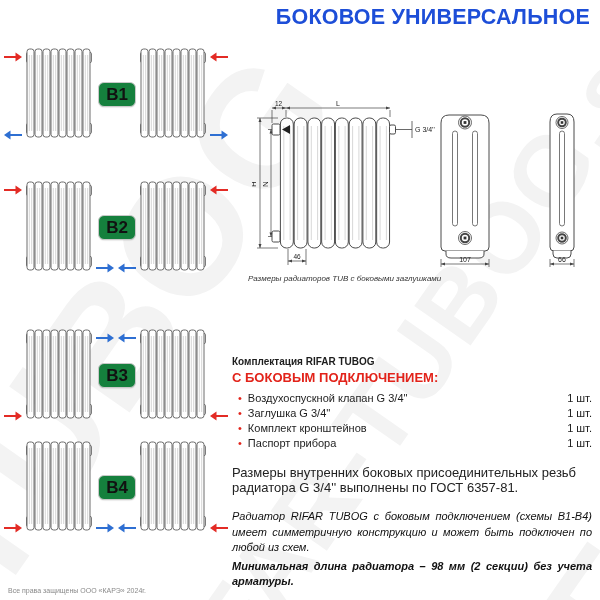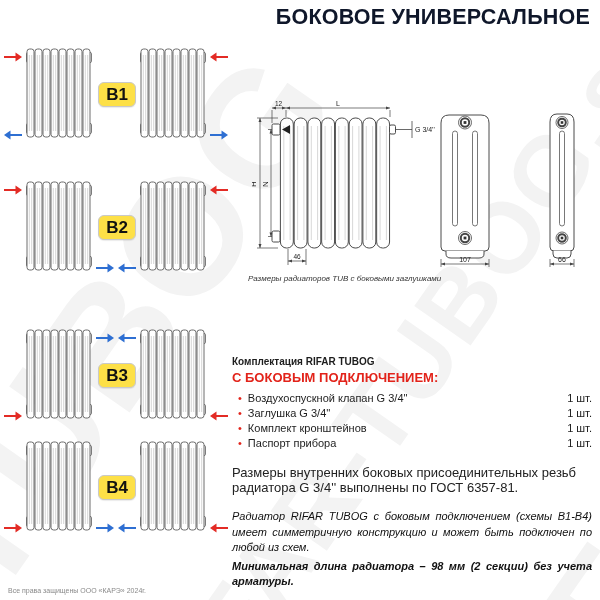--- a/index.html
+++ b/index.html
@@ -10,30 +10,30 @@
   .wm{position:absolute;font-weight:700;color:rgba(15,15,15,0.05);white-space:nowrap;
       pointer-events:none;z-index:0;letter-spacing:3px;transform-origin:0 0;transform:rotate(-55deg);}
   .wm1{font-size:165px;left:-130px;top:520px;}
   .wm2{font-size:100px;left:110px;top:700px;}
   .wm3{font-size:150px;left:420px;top:720px;}
 
   .layer{position:absolute;inset:0;z-index:1;}
 
   
   .title{position:absolute;top:6px;right:10px;text-align:right;font-weight:800;
-         font-size:21.5px;line-height:1.04;color:#0f172a;letter-spacing:0.2px;}
+         font-size:21.5px;line-height:1.04;color:#1d4ed8;letter-spacing:0.2px;}
 
   
   .scheme-row{position:absolute;left:0;width:232px;height:96px;}
   .rad{position:absolute;width:66px;height:94px;top:0;}
   .rad-left{left:26px;} .rad-right{left:140px;}
   .corner{position:absolute;width:18px;height:10px;}
   .c-tl{top:2px;left:-22px;} .c-tr{top:2px;right:-22px;}
   .c-bl{bottom:4px;left:-22px;} .c-br{bottom:4px;right:-22px;}
-  .scheme-label{position:absolute;left:98px;top:36px;width:36px;height:23px;background:#fde047;
+  .scheme-label{position:absolute;left:98px;top:36px;width:36px;height:23px;background:#15803d;
       border:1px solid #c9c9c9;border-radius:6px;box-shadow:0 1px 1px rgba(0,0,0,0.08);
       display:flex;align-items:center;justify-content:center;font-weight:700;font-size:17px;color:#111;}
 
   
   .dim-drawing{position:absolute;left:252px;top:98px;}
   .dim-caption{position:absolute;left:248px;top:274px;width:204px;text-align:left;
       font-size:8px;font-style:italic;color:#333;}
   .side-view-wide{position:absolute;left:438px;top:112px;}
   .side-view-narrow{position:absolute;left:546px;top:112px;}
 

